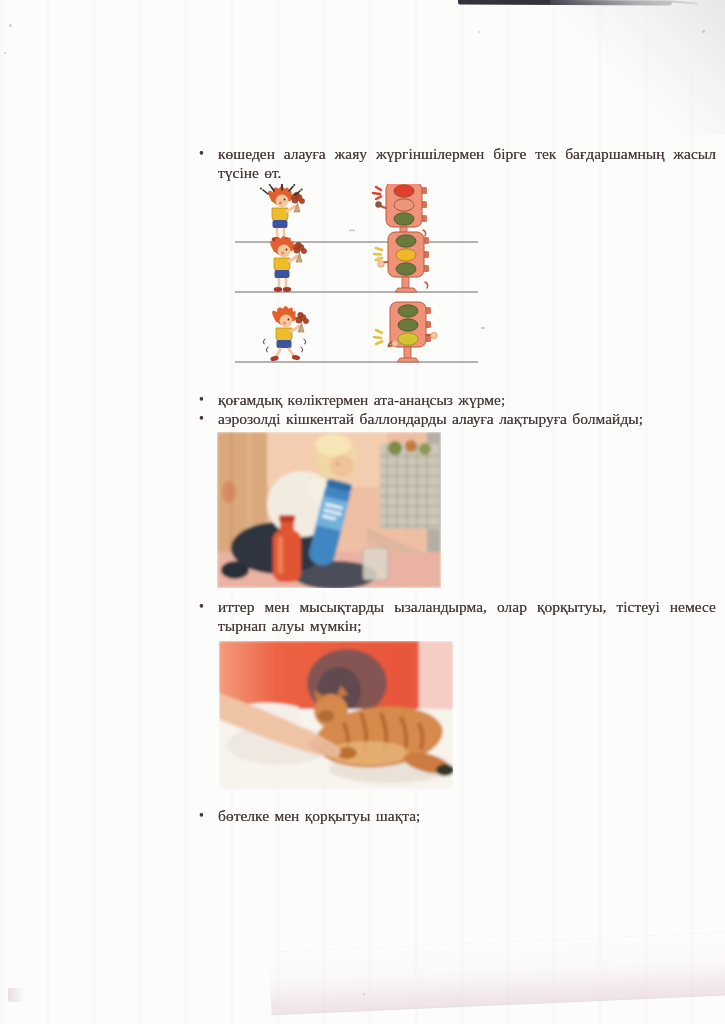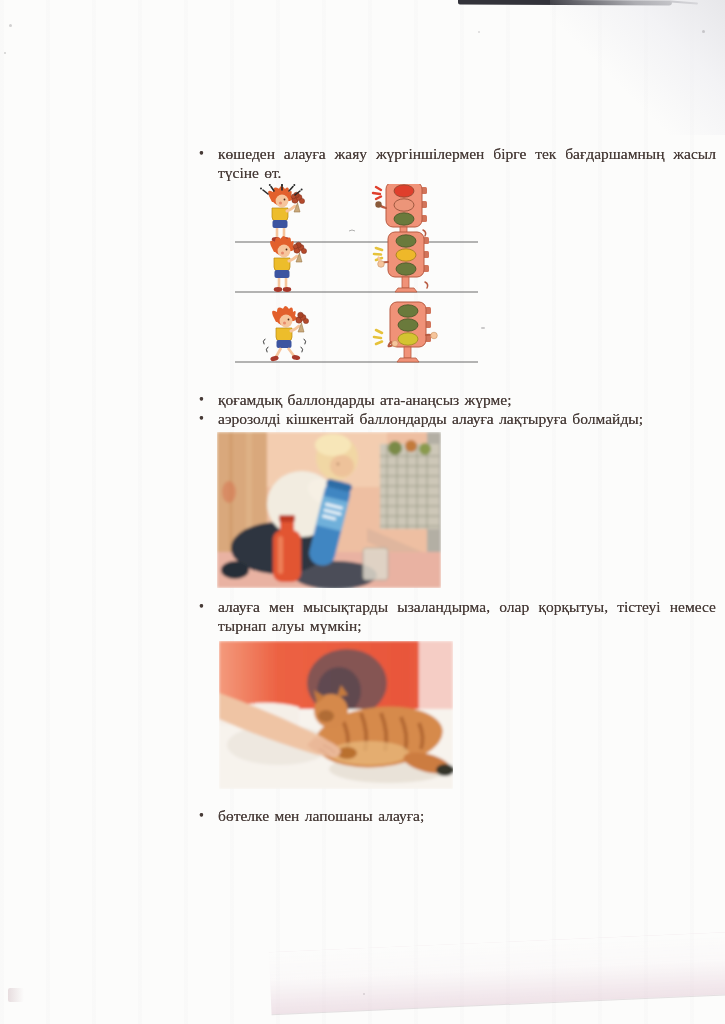--- a/index.html
+++ b/index.html
@@ -210,21 +210,21 @@
       </g>
       <path d="M6,43 q-8,4 -2,-3" stroke="#b85a40" stroke-width="2" fill="none" stroke-linecap="round"></path>
       <circle cx="8" cy="41.5" r="3" fill="#f6c59c" stroke="#c89060" stroke-width="0.6"></circle>
       <path d="M39,33 q5,-1 7,1" stroke="#b85a40" stroke-width="2" fill="none" stroke-linecap="round"></path>
       <circle cx="47" cy="33.5" r="3.3" fill="#f6c59c" stroke="#c89060" stroke-width="0.6"></circle>
     </g>
   </svg>
 
   <div class="bullet b2">
     <span class="marker">•</span>
-    <span class="btext">қоғамдық баллондарды ата-анаңсыз жүрме;</span>
+    <span class="btext">қоғамдық көліктермен ата-анаңсыз жүрме;</span>
   </div>
   <div class="bullet b3">
     <span class="marker">•</span>
     <span class="btext">аэрозолді кішкентай баллондарды алауға лақтыруға болмайды;</span>
   </div>
 
   <svg class="photo1" width="224" height="156" viewBox="0 0 224 156" xmlns="http://www.w3.org/2000/svg">
     <defs>
         <filter id="ph1b" x="-5%" y="-5%" width="110%" height="110%">
           <feGaussianBlur stdDeviation="1.6"></feGaussianBlur>
@@ -279,21 +279,21 @@
       <rect x="56" y="98" width="28" height="52" rx="9" fill="#e25430"></rect>
       <rect x="63" y="88" width="14" height="12" fill="#e25430"></rect>
       <rect x="62" y="83" width="16" height="7" rx="2" fill="#c03a22"></rect>
       <rect x="61" y="104" width="5" height="38" rx="2.5" fill="#f08a62" opacity="0.8"></rect>
       <rect x="146" y="116" width="25" height="32" rx="3" fill="#ded8ca" opacity="0.85" stroke="#aaa498" stroke-width="1"></rect>
     </g>
   </svg>
 
   <div class="bullet b4">
     <span class="marker">•</span>
-    <span class="btext">алауға мен мысықтарды ызаландырма, олар қорқытуы, тістеуі немесе тырнап алуы мүмкін;</span>
+    <span class="btext">иттер мен мысықтарды ызаландырма, олар қорқытуы, тістеуі немесе тырнап алуы мүмкін;</span>
   </div>
 
   <svg class="photo2" width="234" height="148" viewBox="0 0 234 148" xmlns="http://www.w3.org/2000/svg">
     <defs>
       <filter id="ph2b" x="-5%" y="-5%" width="110%" height="110%">
           <feGaussianBlur stdDeviation="1.4"></feGaussianBlur>
         </filter>
       <linearGradient id="redg" x1="0" y1="0" x2="1" y2="0">
         <stop offset="0" stop-color="#f49a7c"></stop>
           <stop offset="0.25" stop-color="#ec6243"></stop>
@@ -333,16 +333,16 @@
       <path d="M96,96 q20,4 26,14 q-2,8 -12,6 q-14,-4 -22,-12 Z" fill="#eab898"></path>
       <g stroke="#d09878" stroke-width="1" fill="none" opacity="0.8">
         <path d="M104,104 q8,3 12,8"></path>
           <path d="M100,108 q8,3 11,8"></path>
       </g>
     </g>
   </svg>
 
   <div class="bullet b5">
     <span class="marker">•</span>
-    <span class="btext">бөтелке мен лапошаны алауға;</span>
+    <span class="btext">бөтелке мен қорқытуы шақта;</span>
   </div>
 
 </div>
 
 </body></html>

